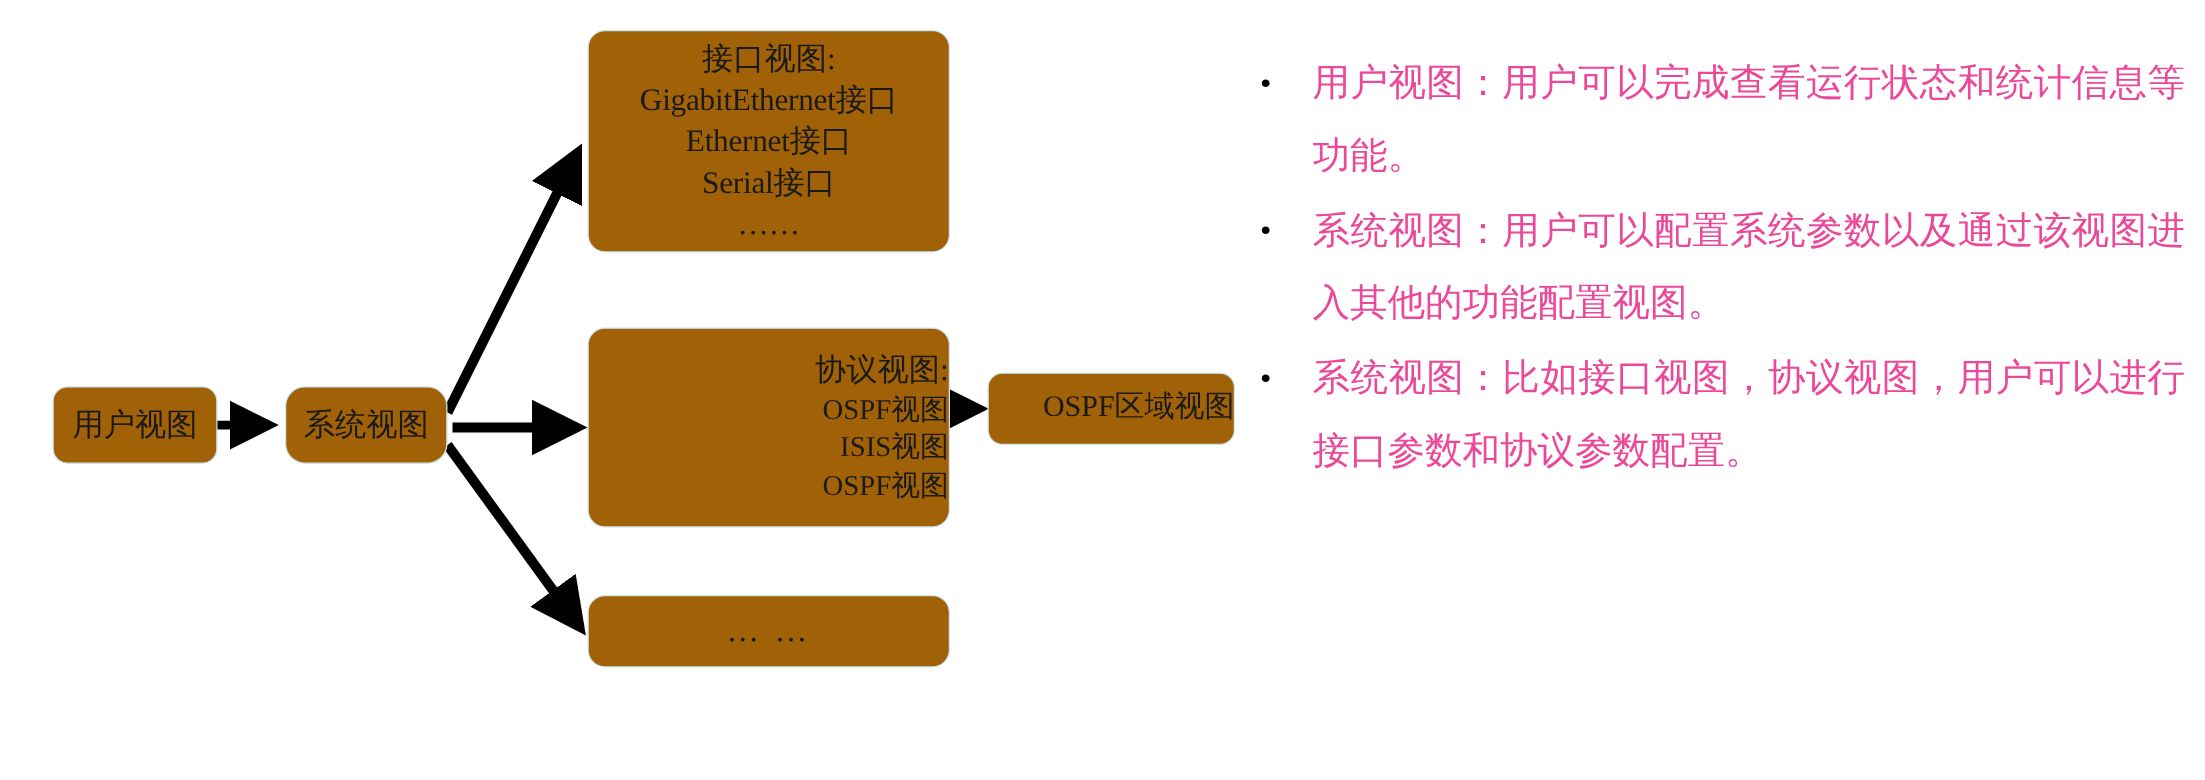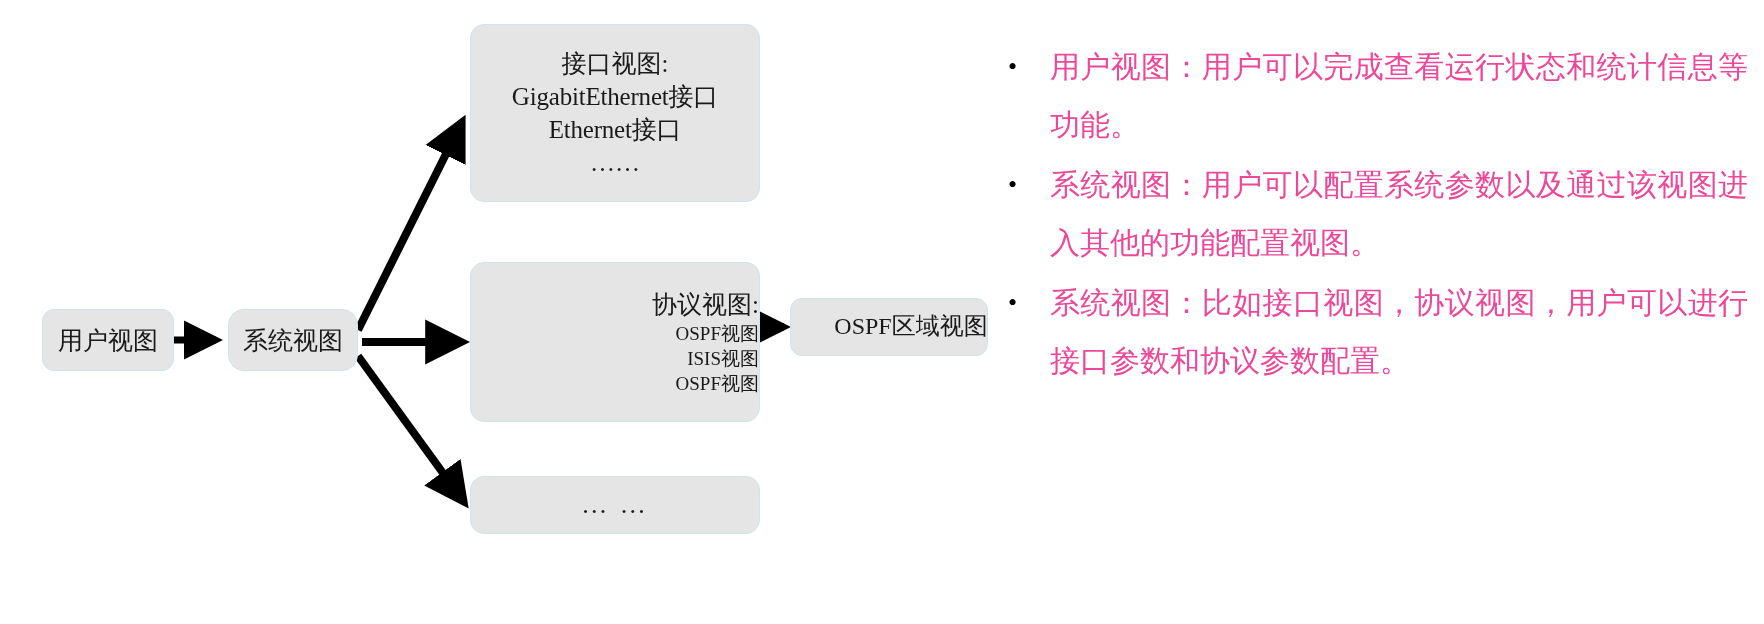--- a/index.html
+++ b/index.html
@@ -28,21 +28,21 @@
     left: 0; top: 0;
     width: 1764px;
     height: 624px;
     pointer-events: none;
   }
 
   
   .node {
     position: absolute;
     box-sizing: border-box;
-    background: #e5e5e5;
+    background: #a16207;
     border: 1.5px solid #cfe4ec;
     border-radius: 14px;
     display: flex;
     flex-direction: column;
     align-items: center;
     justify-content: center;
     color: #1a1a1a;
     text-align: center;
     line-height: 1.32;
   }
@@ -82,21 +82,21 @@
     font-size: 25px;
   }
   #node-ospf-area-view {
     left: 790px; top: 298px;  width: 198px; height: 58px;
     border-radius: 12px;
     font-size: 25px;
     padding-left: 44px;
   }
 
   #node-interface-view .line.mono { font-size: 25px; letter-spacing: -0.2px; }
-  #node-protocol-view  .line.mono { font-size: 19px; }
+  #node-protocol-view  .line.mono { font-size: 23px; }
   #node-other-view     .line      { font-size: 26px; letter-spacing: 3px; }
   #node-ospf-area-view .line      { font-size: 24px; }
 
   
   #bullets {
     position: absolute;
     left: 1008px;
     top: 38px;
     width: 740px;
   }
@@ -162,20 +162,21 @@
   </div>
 
   <div class="node" id="node-system-view">
     <div class="line cjk">系统视图</div>
   </div>
 
   <div class="node" id="node-interface-view">
     <div class="line cjk">接口视图:</div>
     <div class="line mono">GigabitEthernet接口</div>
     <div class="line mono">Ethernet接口</div>
+    <div class="line mono">Serial接口</div>
     <div class="line cjk">……</div>
   </div>
 
   <div class="node" id="node-protocol-view">
     <div class="line cjk">协议视图:</div>
     <div class="line mono">OSPF视图</div>
     <div class="line mono">ISIS视图</div>
     <div class="line mono">OSPF视图</div>
   </div>
 

